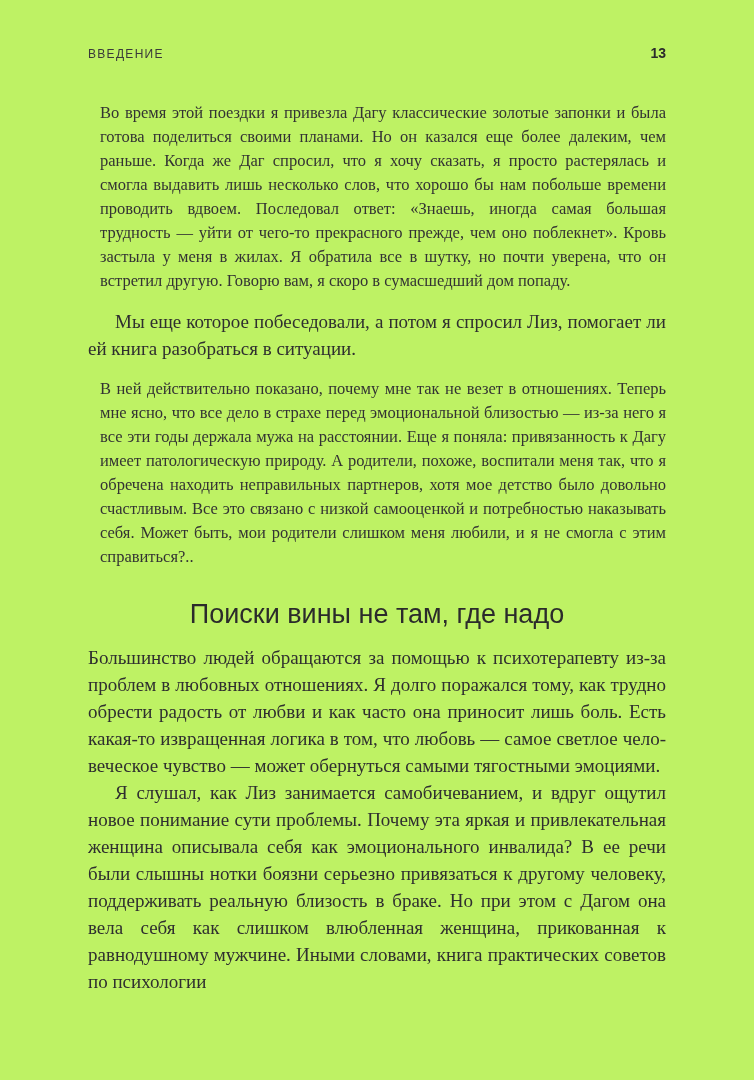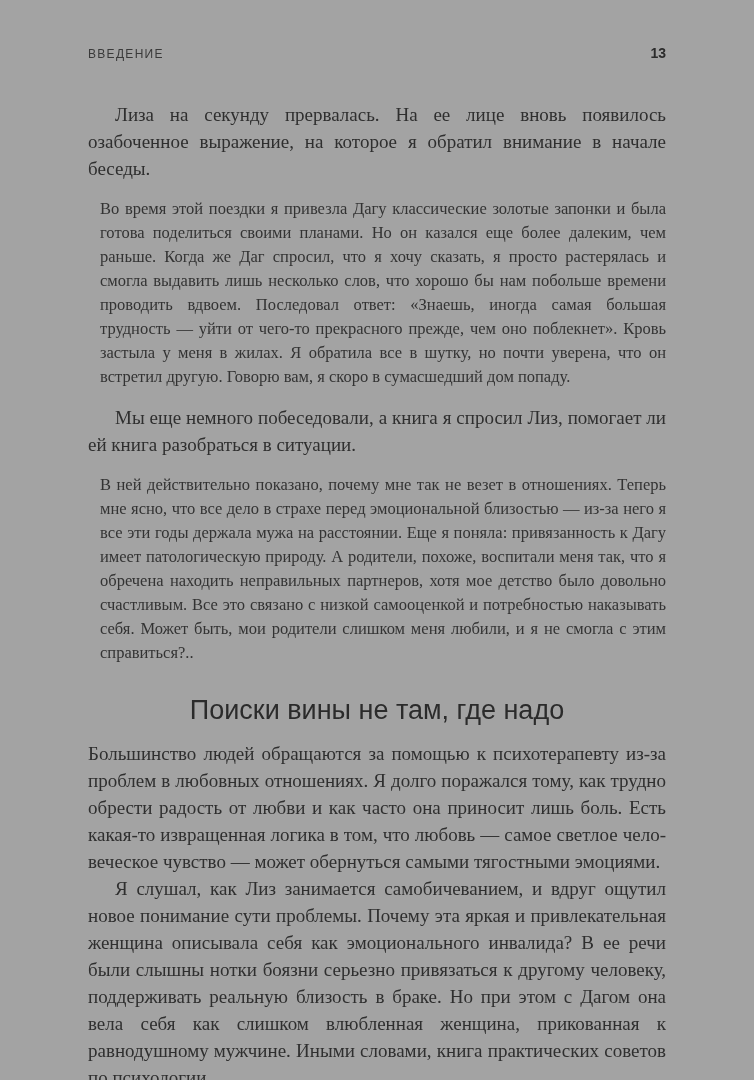--- a/index.html
+++ b/index.html
@@ -5,21 +5,21 @@
   html, body {
     margin: 0;
     padding: 0;
     background: #ffffff;
   }
   .page {
     position: relative;
     width: 754px;
     height: 1080px;
     box-sizing: border-box;
-    background: #a3a3a3;
+    background: #bef264;
     padding: 45px 88px 0 88px;
     overflow: hidden;
     font-family: "Liberation Serif", serif;
     color: #2f2f2f;
   }
   
   .running-head {
     display: flex;
     justify-content: space-between;
     align-items: baseline;
@@ -77,25 +77,24 @@
 
 <div class="page">
 
   <header class="running-head">
     <span class="chapter-label">ВВЕДЕНИЕ</span>
     <span class="page-number">13</span>
   </header>
 
   <main class="body-text">
 
-    <p class="para indent">Лиза на секунду прервалась. На ее лице вновь появилось озабоченное выражение, на которое я обратил внимание в начале беседы.</p>
 
     <div class="quote">Во время этой поездки я привезла Дагу классические золотые запонки и была готова поделиться своими планами. Но он казался еще более да­леким, чем раньше. Когда же Даг спросил, что я хочу сказать, я просто растерялась и смогла выдавить лишь несколько слов, что хорошо бы нам побольше времени проводить вдвоем. Последовал ответ: «Знаешь, иногда самая большая трудность — уйти от чего-то прекрасного прежде, чем оно поблекнет». Кровь застыла у меня в жилах. Я обратила все в шутку, но по­чти уверена, что он встретил другую. Говорю вам, я скоро в сумасшедший дом попаду.</div>
 
-    <p class="para indent">Мы еще немного побеседовали, а книга я спросил Лиз, помогает ли ей книга разобраться в ситуации.</p>
+    <p class="para indent">Мы еще которое побеседовали, а потом я спросил Лиз, помогает ли ей книга разобраться в ситуации.</p>
 
     <div class="quote">В ней действительно показано, почему мне так не везет в отношениях. Те­перь мне ясно, что все дело в страхе перед эмоциональной близостью — из-за него я все эти годы держала мужа на расстоянии. Еще я поняла: при­вязанность к Дагу имеет патологическую природу. А родители, похоже, воспитали меня так, что я обречена находить неправильных партнеров, хотя мое детство было довольно счастливым. Все это связано с низкой са­мооценкой и потребностью наказывать себя. Может быть, мои родители слишком меня любили, и я не смогла с этим справиться?..</div>
 
     <h2 class="section-heading">Поиски вины не там, где надо</h2>
 
     <p class="para">Большинство людей обращаются за помощью к психотерапевту из-за проблем в любовных отношениях. Я долго поражался тому, как труд­но обрести радость от любви и как часто она приносит лишь боль. Есть какая-то извращенная логика в том, что любовь — самое светлое чело­веческое чувство — может обернуться самыми тягостными эмоциями.</p>
 
     <p class="para indent">Я слушал, как Лиз занимается самобичеванием, и вдруг ощутил новое понимание сути проблемы. Почему эта яркая и привлекательная жен­щина описывала себя как эмоционального инвалида? В ее речи были слышны нотки боязни серьезно привязаться к другому человеку, под­держивать реальную близость в браке. Но при этом с Дагом она вела себя как слишком влюбленная женщина, прикованная к равнодушному мужчине. Иными словами, книга практических советов по психологии</p>
 
   </main>

